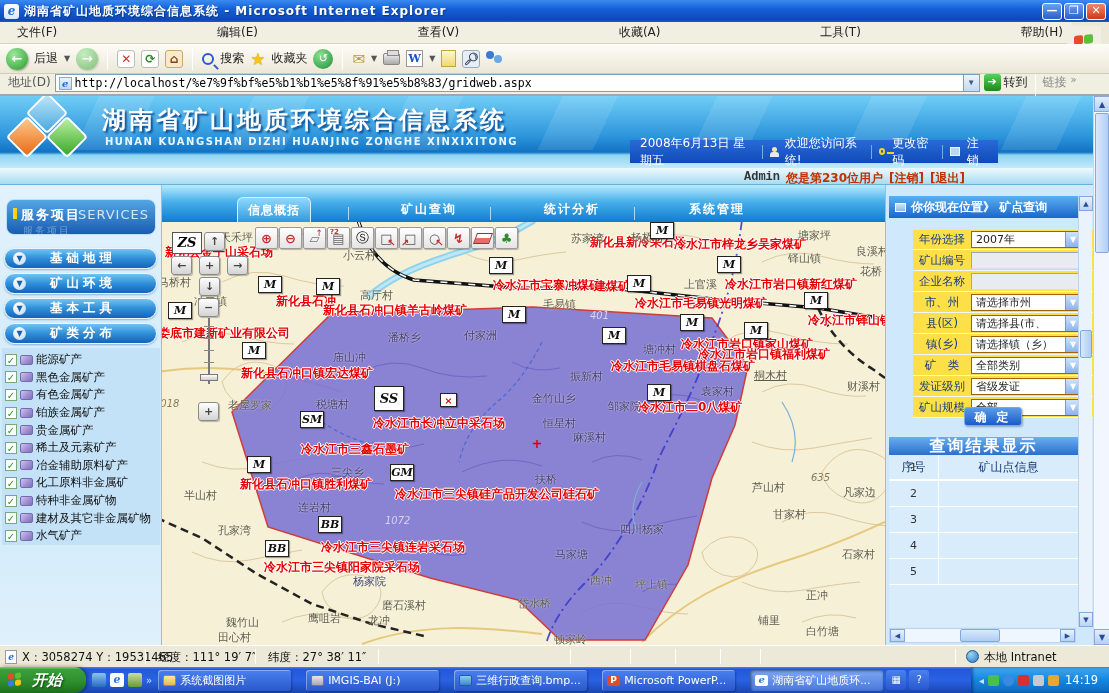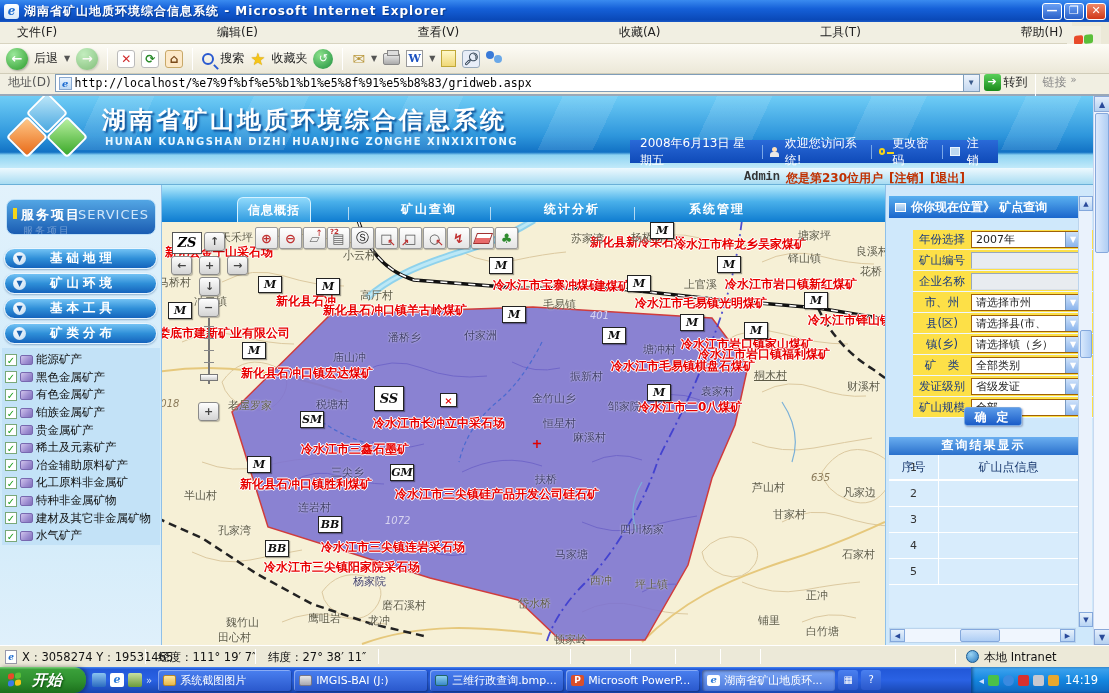--- a/index.html
+++ b/index.html
@@ -144,21 +144,21 @@
   .qheadico { width:11px; height:9px; border:1px solid #fff; background:linear-gradient(#cfe6fa,#8ab8e8); }
   .qform { position:absolute; left:3px; top:45px; width:189px; height:187px; background:#fde047;margin-left:24px; }
   .qrow { position:absolute; left:0; width:189px; height:20px; border-bottom:1px solid #eef7ff; display:flex; align-items:center; }
   .qlabel { width:58px; font-size:11.5px; color:#1a3a80; text-align:center; white-space:nowrap; }
   .qselect { position:relative; width:110px; height:17px; background:#fff; border:1px solid #a16207; font-size:11px; color:#222; padding-left:4px; line-height:15px; white-space:nowrap; overflow:hidden; }
   .qarrow { position:absolute; right:0; top:0; width:15px; height:15px; background:linear-gradient(#cfe2fa,#8ab4ec); border-left:1px solid #7a9ac0; color:#fff; font-size:8px; text-align:center; line-height:15px; }
   .qinput { width:110px; height:17px; background:#e8ecf0; border:1px solid #98a8bc; border-right-color:#d8e0e8; border-bottom-color:#d8e0e8; }
   .okbtn { position:absolute; left:78px; top:222px; width:58px; height:19px; border-radius:3px; border:1px solid #7aa8e0;
     background:linear-gradient(#5a9ae8,#1a5cc8); color:#fff; font-weight:bold; font-size:12px; text-align:center; line-height:18px; letter-spacing:3px; box-shadow:1px 1px 2px rgba(0,0,60,.3); }
   .rhead { position:absolute; left:3px; top:252px; width:189px; height:18px; background:linear-gradient(#6aaef0,#2a70cc);
-    color:#fff; font-weight:bold; font-size:12px; text-align:center; line-height:17px; letter-spacing:2px; }
+    color:#fff; font-weight:bold; font-size:16px; text-align:center; line-height:17px; letter-spacing:2px; }
   .rtable { position:absolute; left:3px; top:270px; width:189px; height:172px; background:#d8ecfc; }
   .rthead { position:absolute; top:0; left:0; width:189px; height:25px; border-bottom:1px solid #fff; display:flex; align-items:center; font-size:12px; color:#1a3a70; }
   .rcol1 { width:50px; text-align:center; border-right:1px solid #fff; height:100%; display:flex; align-items:center; justify-content:center; }
   .rcol2 { flex:1; text-align:center; }
   .rrow { position:relative; width:189px; height:26px; border-bottom:1px solid #fff; display:flex; align-items:center; font-size:11px; color:#333; }
 
   
   .vscroll-in { position:absolute; left:192px; top:11px; width:14px; height:431px; background:#eaf2fc; border-left:1px solid #bcd4ec; }
   .vthumb-in { position:absolute; left:1px; top:134px; width:12px; height:28px; background:linear-gradient(90deg,#d8e8fc,#aecdf4); border:1px solid #84a8dc; border-radius:2px; }
   .varrow-in { position:absolute; left:0; width:14px; height:15px; background:linear-gradient(#e8f2fc,#b8d4f4); border:1px solid #84a8dc; color:#2a4a9a; font-size:7px; text-align:center; line-height:14px; }
@@ -178,21 +178,21 @@
 
   
   .taskbar { position:absolute; left:0; top:667px; width:1109px; height:26px;
     background:linear-gradient(180deg,#4a8af2 0%,#2258d8 8%,#2a62e4 50%,#1846b0 100%); display:flex; align-items:center; }
   .startbtn { width:86px; height:26px; border-radius:0 12px 12px 0; display:flex; align-items:center; gap:10px; padding-left:8px;
     background:linear-gradient(180deg,#7ad07a 0%,#3aa03a 10%,#2e8f2e 55%,#1c701c 100%); box-shadow:2px 0 4px rgba(0,0,0,.4); }
   .startbtn span { color:#fff; font-size:15px; font-weight:bold; font-style:italic; text-shadow:1px 1px 2px #0a4a0a; }
   .qlaunch { display:flex; align-items:center; gap:4px; margin:0 6px; }
   .qlico { width:14px; height:14px; border-radius:2px; }
   .chev { color:#cfe0ff; font-size:10px; }
-  .taskbtns { display:flex; gap:3px; }
+  .taskbtns { display:flex; gap:15px; }
   .taskbtn { width:133px; height:21px; border-radius:3px; background:linear-gradient(#4a80f0,#2a58cc); box-shadow:inset 1px 1px 0 rgba(255,255,255,.35),1px 1px 2px rgba(0,0,0,.3);
     display:flex; align-items:center; gap:4px; padding:0 5px; color:#fff; font-size:11px; }
   .taskbtn.active { background:linear-gradient(#7ea8f6,#4a78dc); box-shadow:inset 1px 1px 3px rgba(0,0,30,.5); }
   .taskbtn .txt { white-space:nowrap; overflow:hidden; }
   .tbico { width:13px; height:11px; border-radius:2px; flex:none; }
   .ic-folder .tbico { background:linear-gradient(#ffe8a0,#e8b84a); border:1px solid #b8882a; }
   .ic-drive .tbico { background:linear-gradient(#e8e8e8,#a8a8b0); border:1px solid #778; }
   .ic-image .tbico { background:linear-gradient(#8ad0f0,#3a88c8); border:1px solid #266; }
   .ic-ppt .tbico { background:#d94f2b; text-align:center; color:#fff; font-size:9px; font-weight:bold; line-height:11px; }
   .ic-ppt .tbico::before { content:"P"; }

